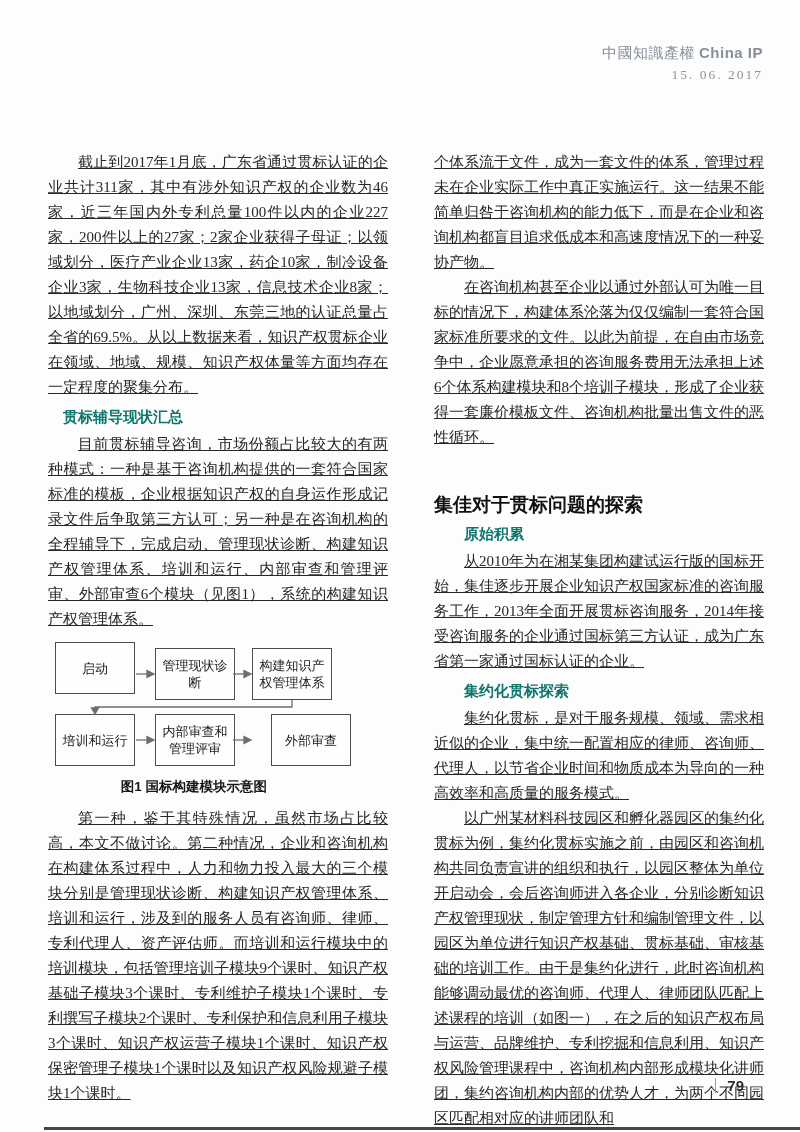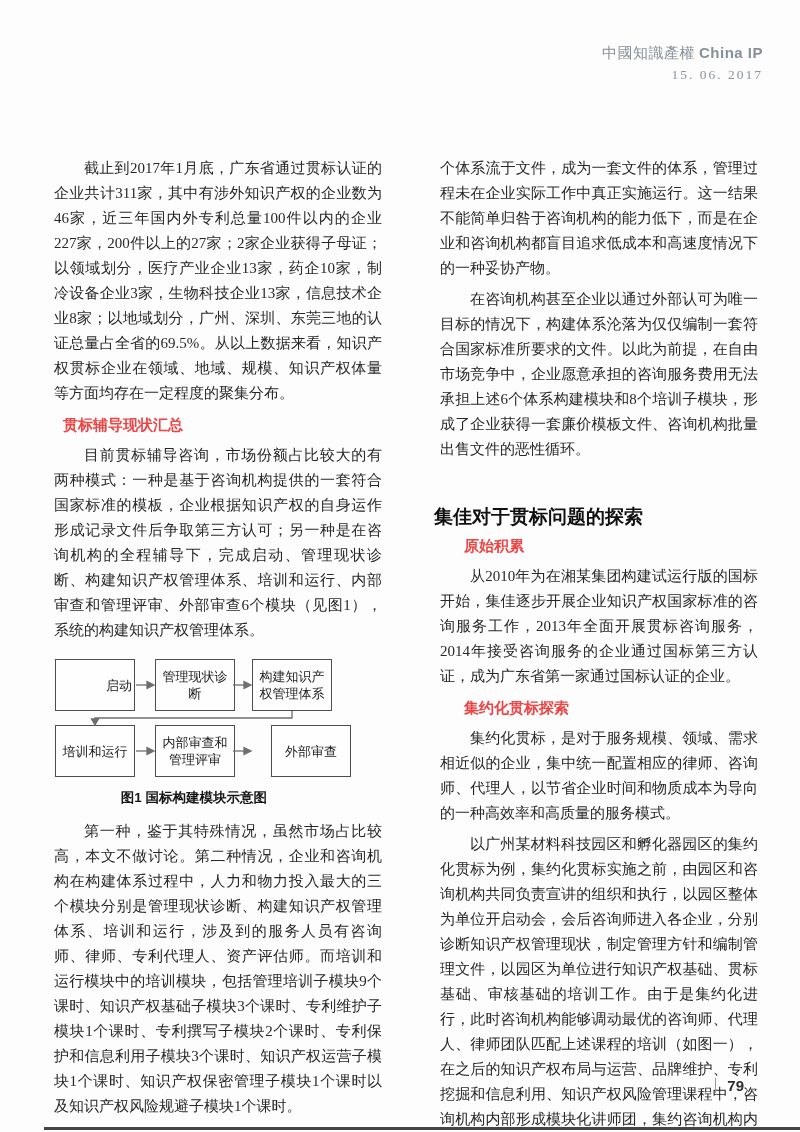--- a/index.html
+++ b/index.html
@@ -11,37 +11,37 @@
   
   .header{position:absolute;top:44px;right:37px;text-align:right;color:#87909a;}
   .brand{font-size:15px;letter-spacing:0.5px;}
   .brand .en{font-family:"Liberation Sans",sans-serif;font-weight:bold;margin-left:4px;}
   .pub-date{font-size:13.5px;letter-spacing:2px;margin-top:4px;color:#8b949d;}
   
   .columns{position:absolute;top:150px;left:48px;width:716px;display:flex;}
   .col{font-size:15px;line-height:25px;text-align:justify;}
   .col-left{width:340px;margin-right:46px;}
   .col-right{width:330px;}
-  p{margin:6px;text-indent:2em;}
+  p{margin:0;text-indent:2em;text-decoration:underline;}
   p.no-indent{text-indent:0;}
-  .subhead{font-family:"Liberation Sans",sans-serif;font-weight:bold;font-size:15px;color:#ef4444;margin:4px 0 3px;}
+  .subhead{font-family:"Liberation Sans",sans-serif;font-weight:bold;font-size:15px;color:#0f766e;margin:4px 0 3px;}
   .subhead.ind1{text-indent:1em;}
   .subhead.ind2{text-indent:2em;}
   .heading{font-family:"Liberation Sans",sans-serif;font-weight:bold;font-size:19px;color:#101010;text-indent:0;}
   .heading.left-h{margin:24px 0 8px;}
   .heading.right-h{margin:42px 0 4px;}
   
   .figure{position:relative;width:340px;height:160px;margin:10px 0 4px;}
   .fc-box{
     position:absolute;width:80px;height:52px;box-sizing:border-box;
     border:1px solid #4d4d4d;background:#fefefe;
     display:flex;align-items:center;justify-content:center;text-align:center;
     font-size:13px;line-height:17px;padding:2px;text-indent:0;color:#1c1c1c;
   }
-  .b1{left:7px;top:6px;justify-content:flex-end;}  .b2{left:107px;top:6px;}  .b3{left:204px;top:6px;}
+  .b1{left:7px;top:0;}  .b2{left:107px;top:6px;}  .b3{left:204px;top:6px;}
   .b4{left:7px;top:72px;} .b5{left:107px;top:72px;justify-content:center;} .b6{left:204px;top:72px;margin-left:19px;}
   .fc-svg{position:absolute;left:0;top:0;width:340px;height:130px;pointer-events:none;}
   .fig-caption{
     position:absolute;left:0;top:132px;width:292px;text-align:center;
     font-family:"Liberation Sans",sans-serif;font-weight:bold;font-size:13.5px;color:#161616;
   }
   
   .folio{position:absolute;top:1077px;right:56px;display:flex;align-items:center;}
   .folio-bar{width:1px;height:15px;background:#9a9a9a;margin-right:11px;}
   .folio-num{font-family:"Liberation Sans",sans-serif;font-weight:bold;font-size:15px;color:#2d2d2d;}

